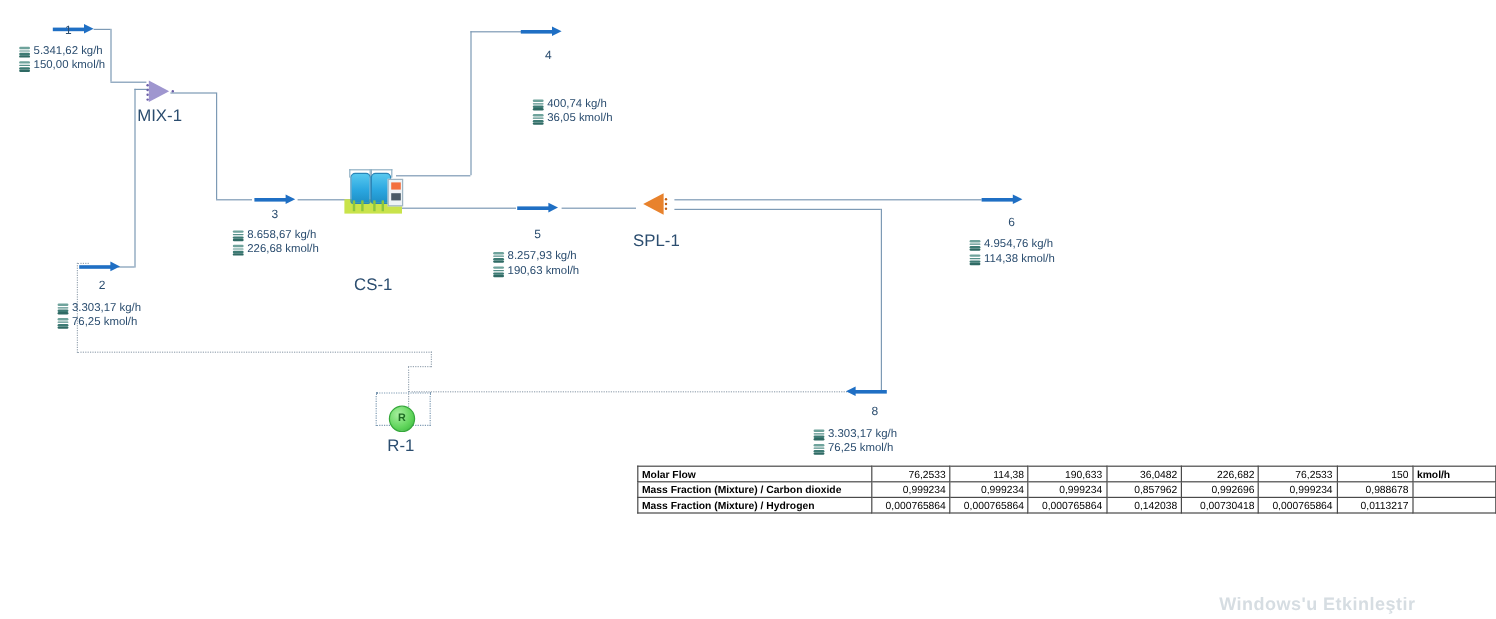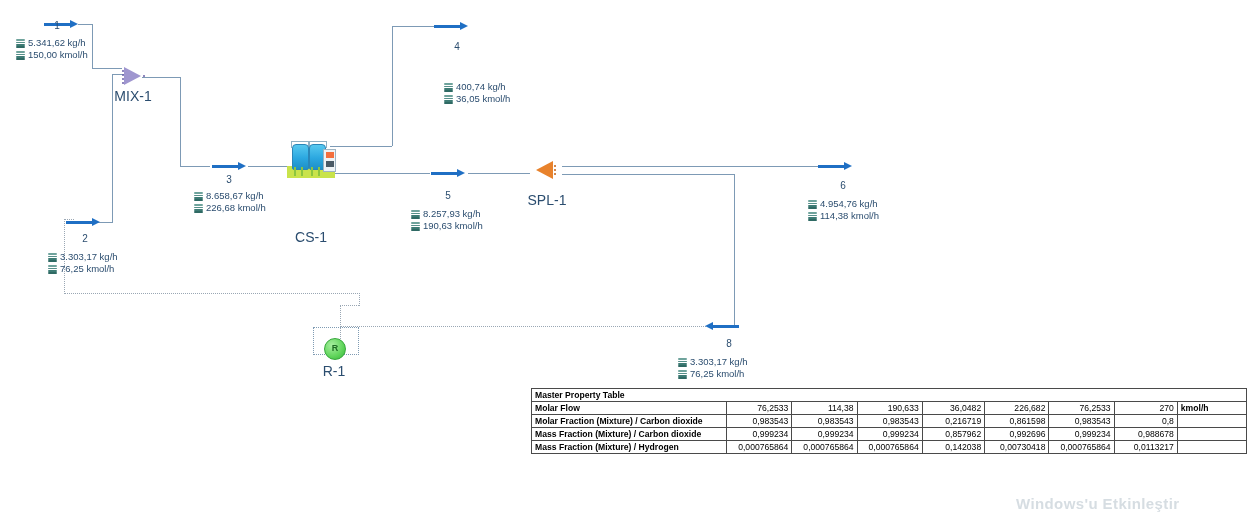--- a/index.html
+++ b/index.html
@@ -355,47 +355,33 @@
           <i></i>
           <i></i>
           <i></i>
         </span>
         <span>76,25 kmol/h</span>
       </div>
   </div>
 
   <table id="ptable">
     <tbody>
-      <tr>
-        <td class="title" colspan="9">Master Property Table</td>
-      </tr>
 
       <tr>
         <td class="rowhdr">Molar Flow</td>
         <td class="val">76,2533</td>
         <td class="val">114,38</td>
         <td class="val">190,633</td>
         <td class="val">36,0482</td>
         <td class="val">226,682</td>
         <td class="val">76,2533</td>
-        <td class="val">270</td>
+        <td class="val">150</td>
         <td class="unit">kmol/h</td>
       </tr>
 
-      <tr>
-        <td class="rowhdr">Molar Fraction (Mixture)  /  Carbon dioxide</td>
-        <td class="val">0,983543</td>
-        <td class="val">0,983543</td>
-        <td class="val">0,983543</td>
-        <td class="val">0,216719</td>
-        <td class="val">0,861598</td>
-        <td class="val">0,983543</td>
-        <td class="val">0,8</td>
-        <td class="unit"></td>
-      </tr>
 
       <tr>
         <td class="rowhdr">Mass Fraction (Mixture)  /  Carbon dioxide</td>
         <td class="val">0,999234</td>
         <td class="val">0,999234</td>
         <td class="val">0,999234</td>
         <td class="val">0,857962</td>
         <td class="val">0,992696</td>
         <td class="val">0,999234</td>
         <td class="val">0,988678</td>

